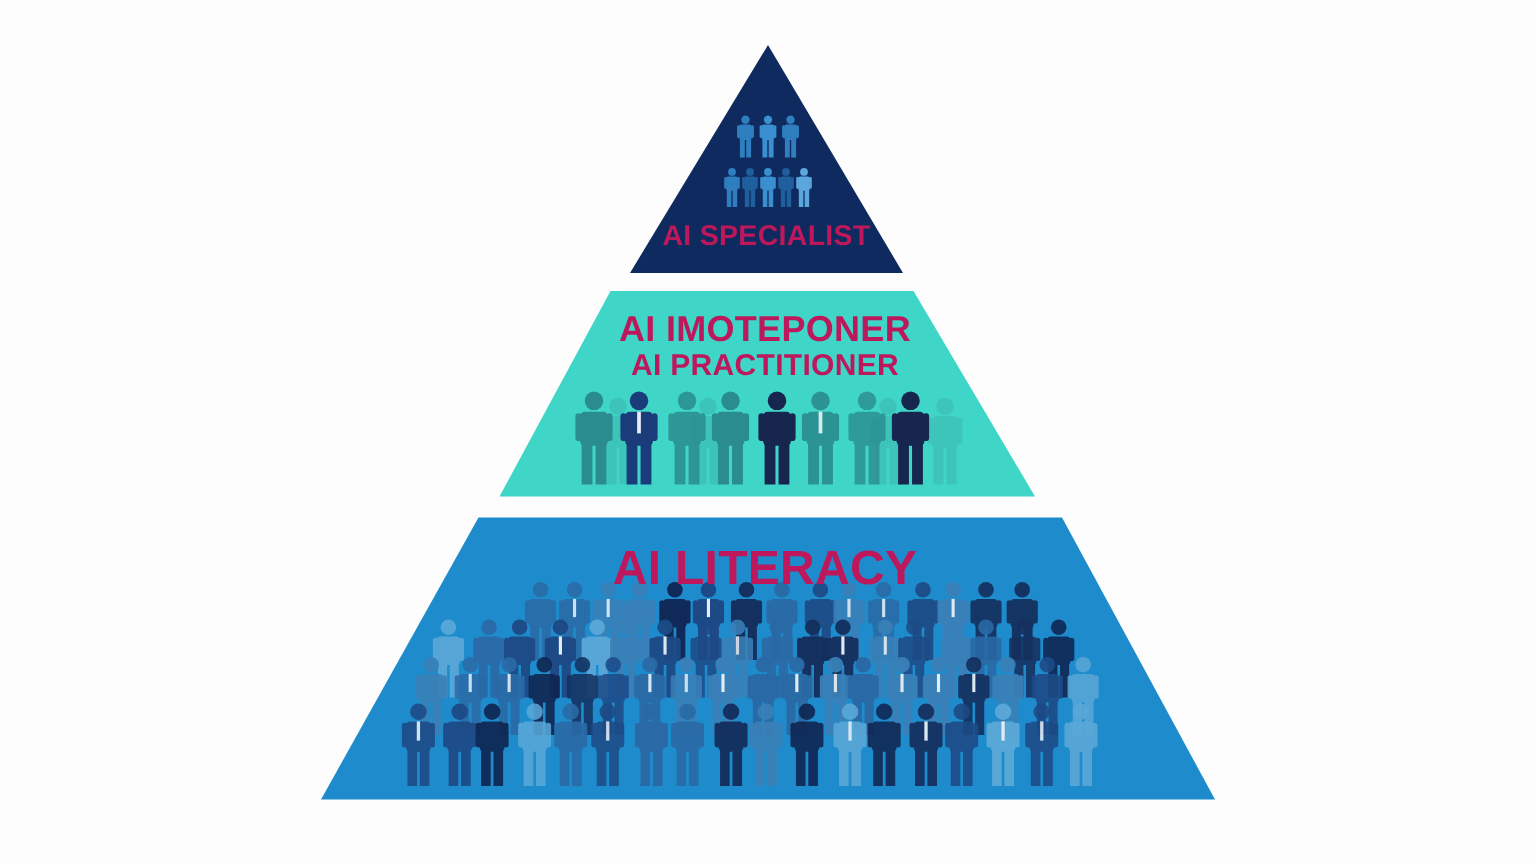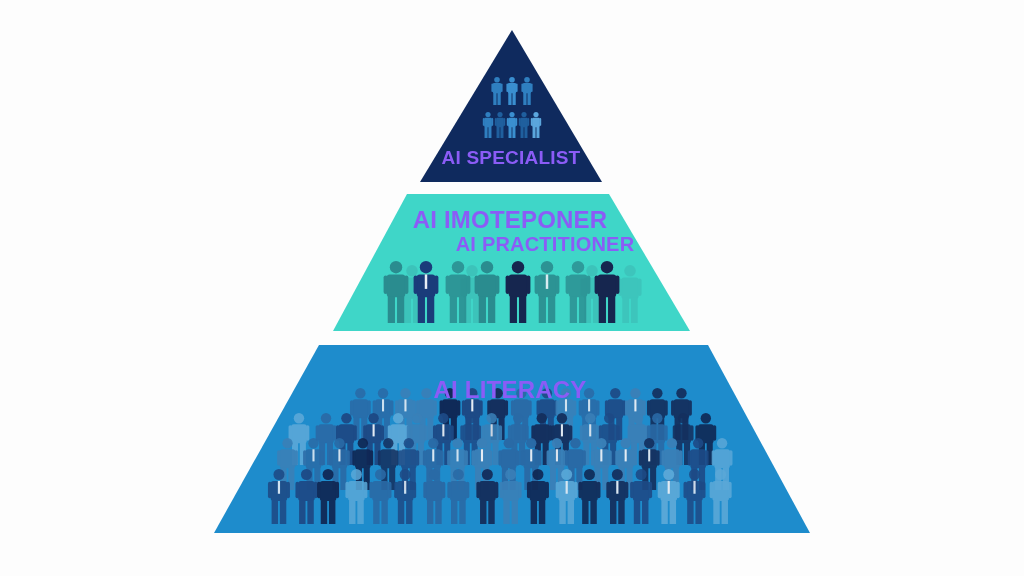--- a/index.html
+++ b/index.html
@@ -5,28 +5,28 @@
   html, body { margin: 0; padding: 0; }
   body {
     width: 1024px; height: 576px; overflow: hidden;
     background: #fdfdfd;
     font-family: "Liberation Sans", "DejaVu Sans", sans-serif;
     position: relative;
   }
   .stage { position: absolute; left: 0; top: 0; width: 1024px; height: 576px; }
   svg.shapes { position: absolute; left: 0; top: 0; }
   .label {
-    position: absolute; color: #8b5cf6; font-weight: 700;
+    position: absolute; color: #be185d; font-weight: 700;
     text-align: center; white-space: nowrap; letter-spacing: 0.2px;
     transform: translateX(-50%);
   }
   .lbl-top { left: 511px; top: 147px; font-size: 19px; }
   .lbl-mid1 { left: 510px; top: 209px; font-size: 24px; line-height: 22px; }
-  .lbl-mid2 { left: 510px; top: 233px; font-size: 20px; line-height: 22px; margin-left: 35px; }
-  .lbl-bot { left: 510px; top: 376px; font-size: 24px; }
+  .lbl-mid2 { left: 510px; top: 233px; font-size: 20px; line-height: 22px; }
+  .lbl-bot { left: 510px; top: 360px; font-size: 32px; }
 </style>
 </head>
 <body>
 
 <div class="stage">
   <svg class="shapes" width="1024" height="576" viewBox="0 0 1024 576">
     <polygon id="tier-top" points="512,30 420,182 602,182" fill="#0f2a5e"></polygon>
     <polygon id="tier-mid" points="407,194 609,194 690,331 333,331" fill="#3fd6c8"></polygon>
     <polygon id="tier-bot" points="319,345 708,345 810,533 214,533" fill="#1e8ccc"></polygon>
     <g id="people-top">

